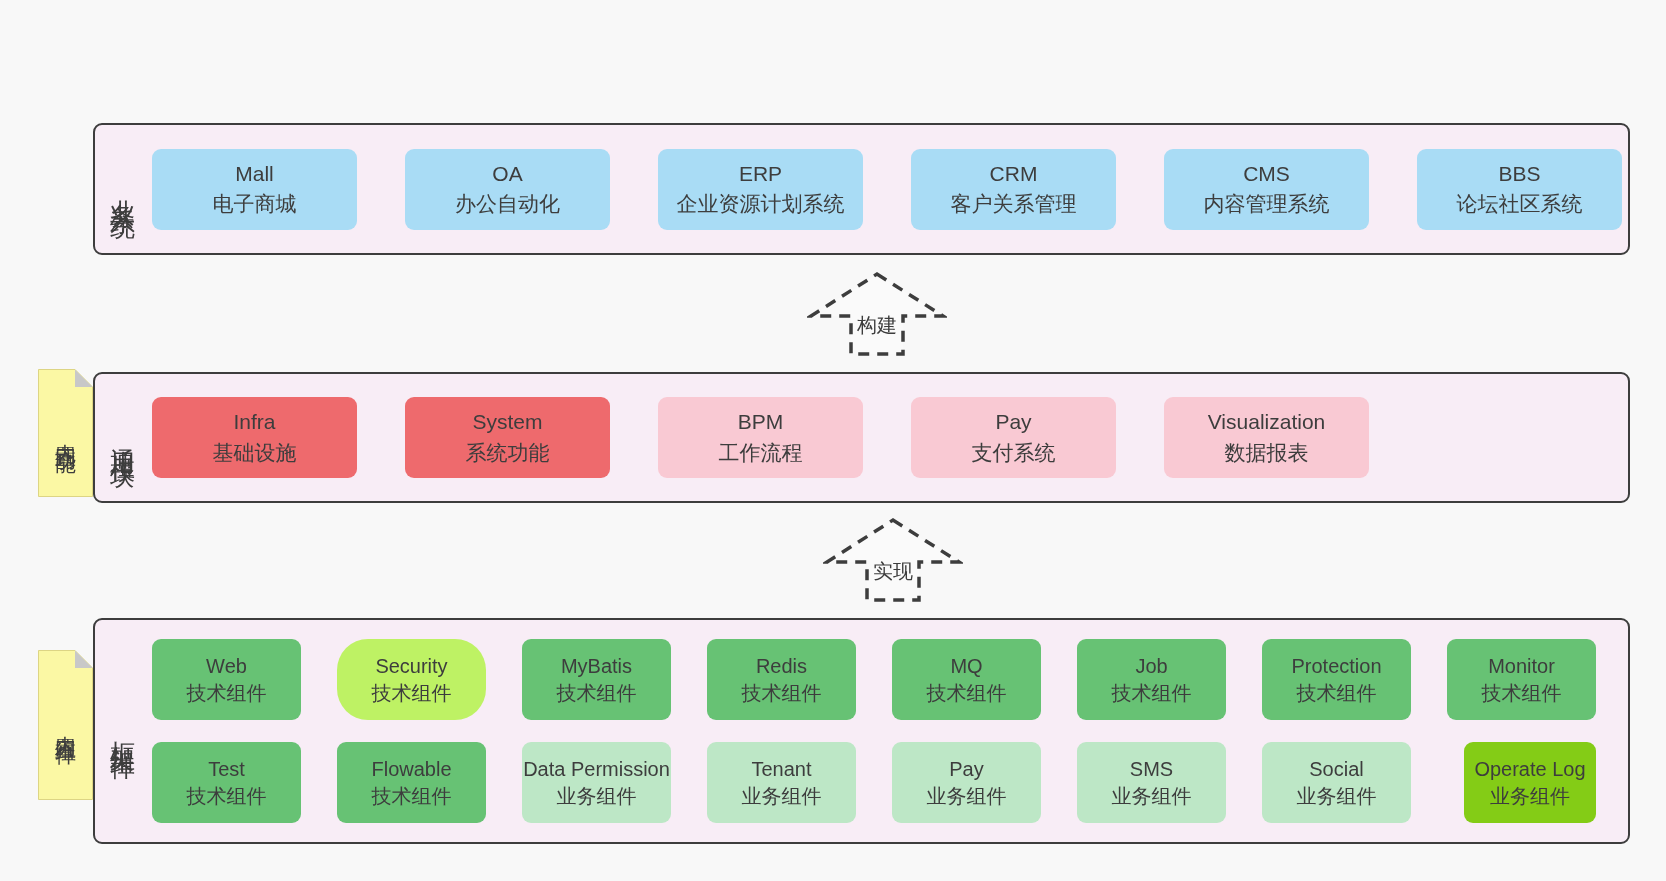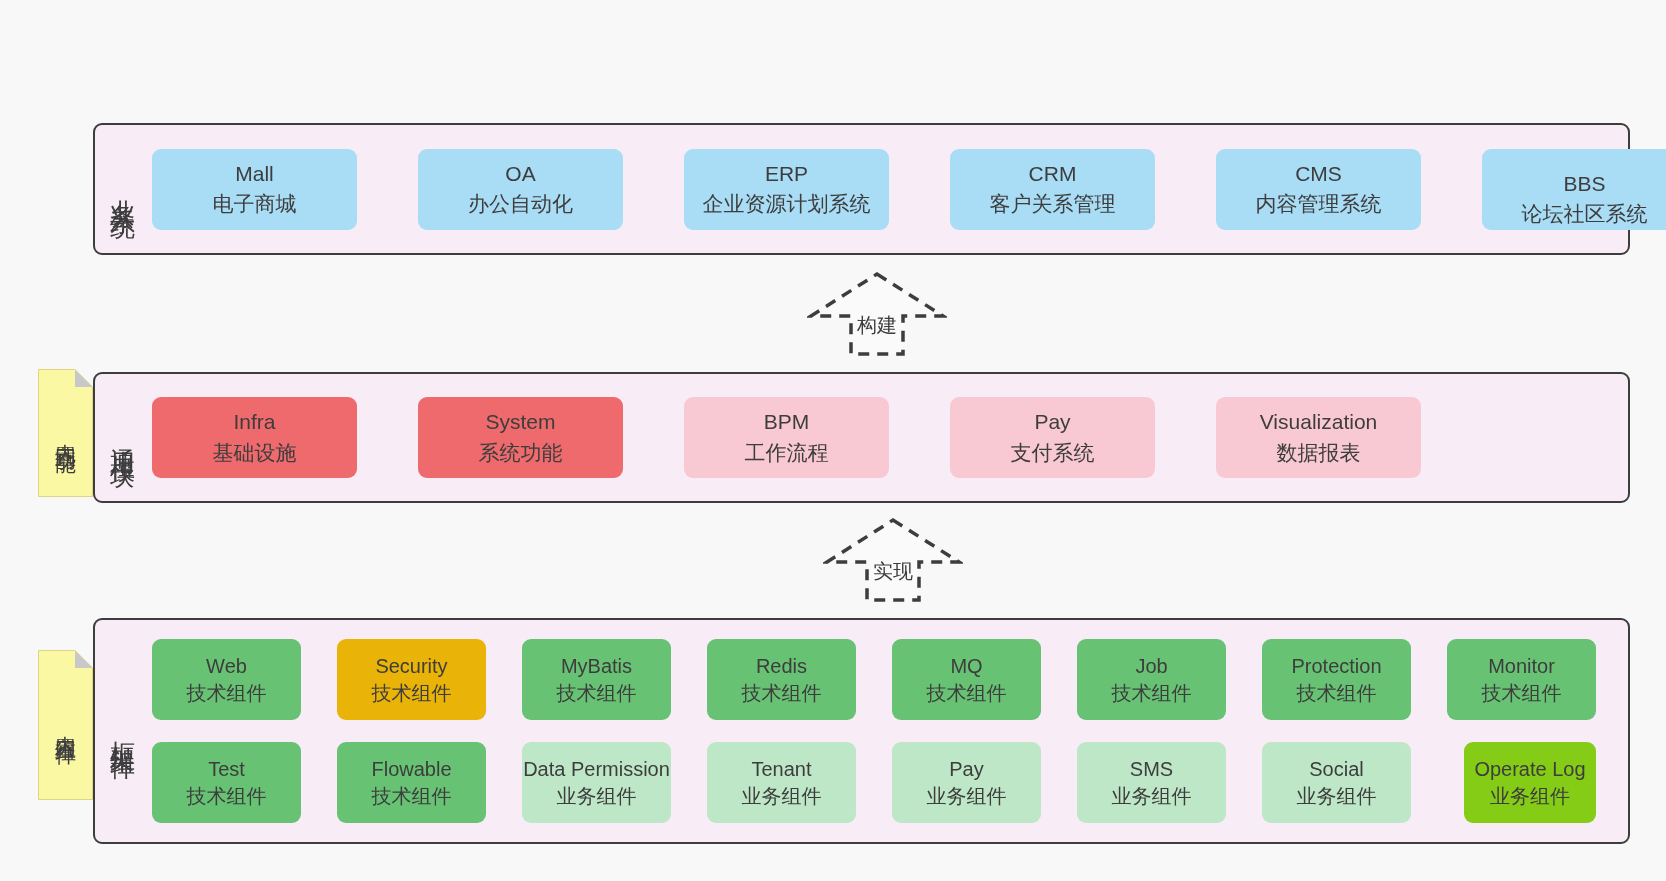--- a/index.html
+++ b/index.html
@@ -25,21 +25,21 @@
   .vlabel{
     position:absolute;left:0;top:0;bottom:0;width:57px;
     display:flex;align-items:center;justify-content:center;
     writing-mode:vertical-rl;text-orientation:upright;
     font-size:25px;letter-spacing:5px;color:var(--c-text,#3d3d3d);
   }
   .grid{
     position:absolute;top:0;bottom:0;left:57px;right:0;
     display:grid;align-content:center;
   }
-  .cols6{grid-template-columns:repeat(6,205px);column-gap:61px}
+  .cols6{grid-template-columns:repeat(6,205px);column-gap:48px}
   .cols8{grid-template-columns:repeat(8,149px);column-gap:36px;row-gap:22px}
 
   .box{
     height:81px;border-radius:9px;
     display:flex;flex-direction:column;align-items:center;justify-content:center;
     text-align:center;font-size:21px;line-height:1.45;color:var(--c-text,#3d3d3d);
   }
   .cols8 .box{font-size:20px;line-height:1.32}
 
   
@@ -91,21 +91,21 @@
     <div class="box-sub">企业资源计划系统</div>
   </div>
         <div class="box v-blue" style="background: rgb(169, 220, 245);">
     <div class="box-title">CRM</div>
     <div class="box-sub">客户关系管理</div>
   </div>
         <div class="box v-blue" style="background: rgb(169, 220, 245); justify-content: center;">
     <div class="box-title">CMS</div>
     <div class="box-sub">内容管理系统</div>
   </div>
-        <div class="box v-blue" style="background: rgb(169, 220, 245); justify-content: flex-end;">
+        <div class="box v-blue" style="background: rgb(169, 220, 245);">
     <div class="box-title">BBS</div>
     <div class="box-sub">论坛社区系统</div>
   </div>
       </div>
   </section>
 
   <div class="arrow a1">
     <svg width="140" height="88" viewBox="0 0 140 88">
       <path class="arrow-shape" d="M70 4 L136 46 L96 46 L96 84 L44 84 L44 46 L4 46 Z"></path>
     </svg>
@@ -145,21 +145,21 @@
     <span class="arrow-label">实现</span>
   </div>
 
   <section class="panel p3">
     <div class="vlabel">框架组件</div>
     <div class="grid cols8">
         <div class="box v-green" style="background: rgb(103, 194, 116);">
     <div class="box-title">Web</div>
     <div class="box-sub">技术组件</div>
   </div>
-        <div class="box v-green" style="background: #eab308;">
+        <div class="box v-green" style="background: #bef264; border-radius: 31px;">
     <div class="box-title">Security</div>
     <div class="box-sub">技术组件</div>
   </div>
         <div class="box v-green" style="background: rgb(103, 194, 116);">
     <div class="box-title">MyBatis</div>
     <div class="box-sub">技术组件</div>
   </div>
         <div class="box v-green" style="background: rgb(103, 194, 116);">
     <div class="box-title">Redis</div>
     <div class="box-sub">技术组件</div>

